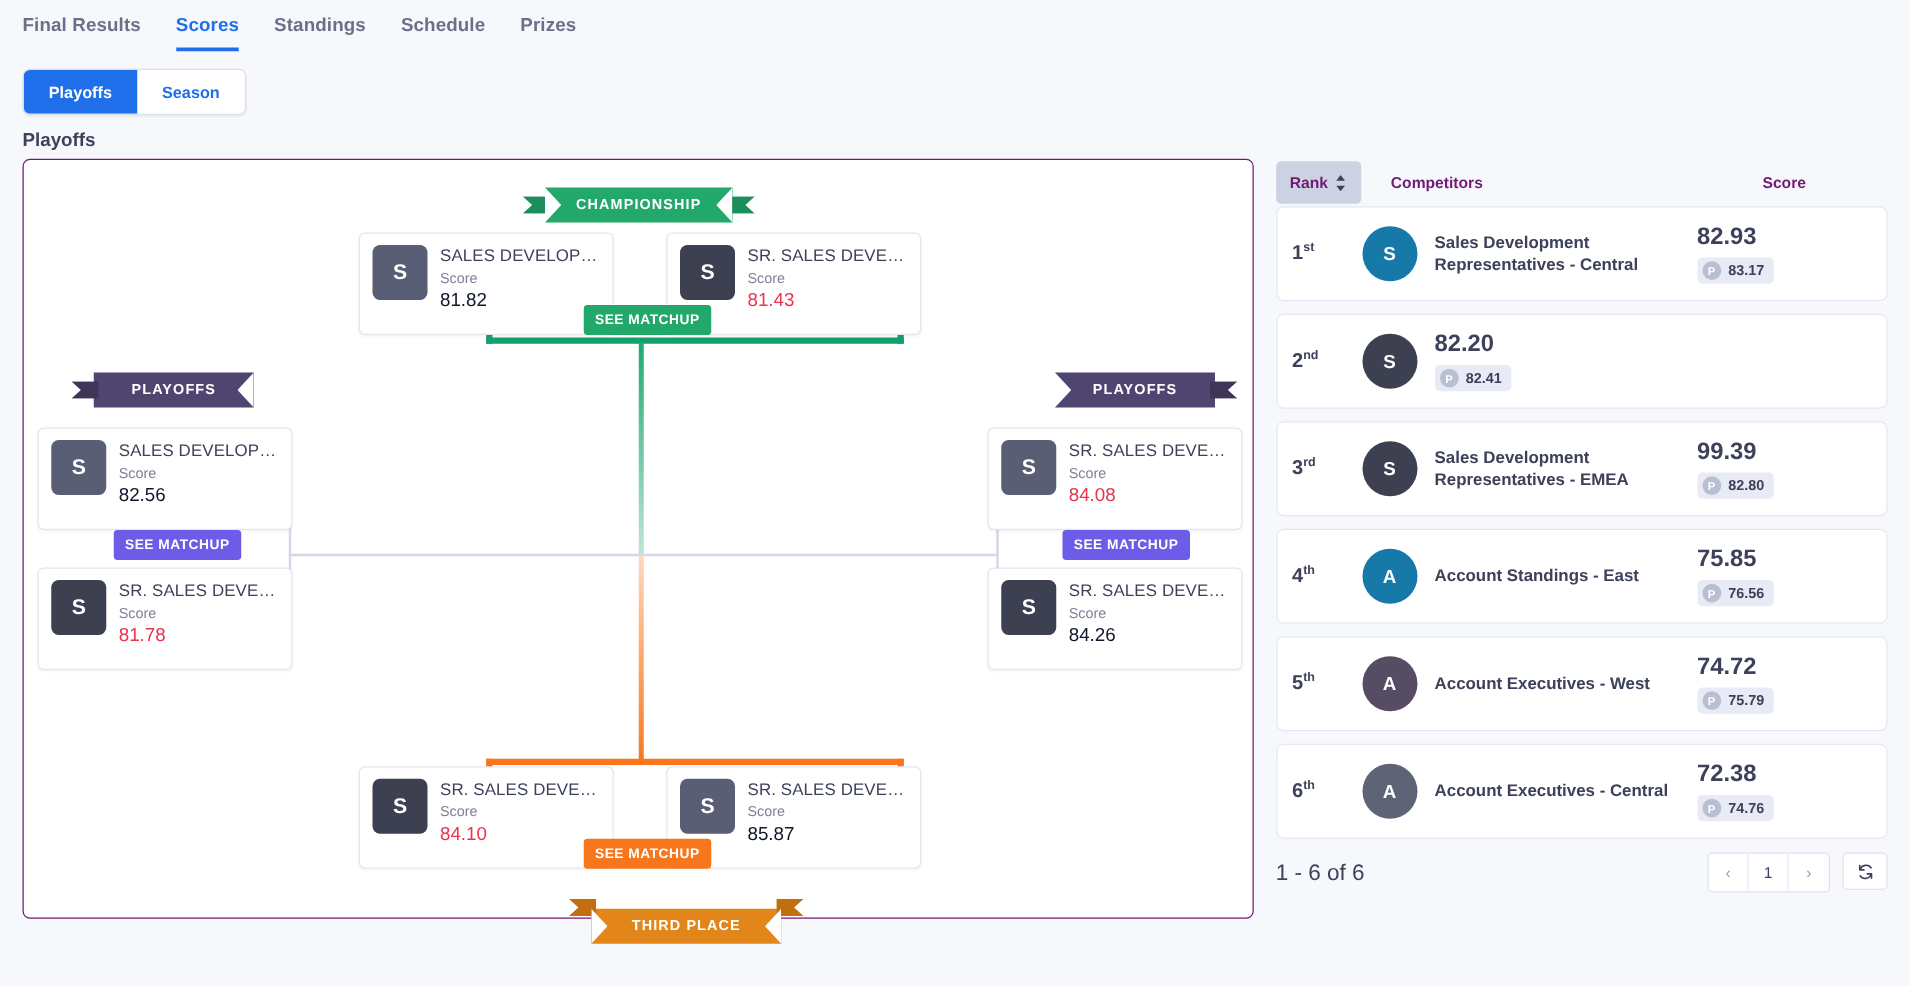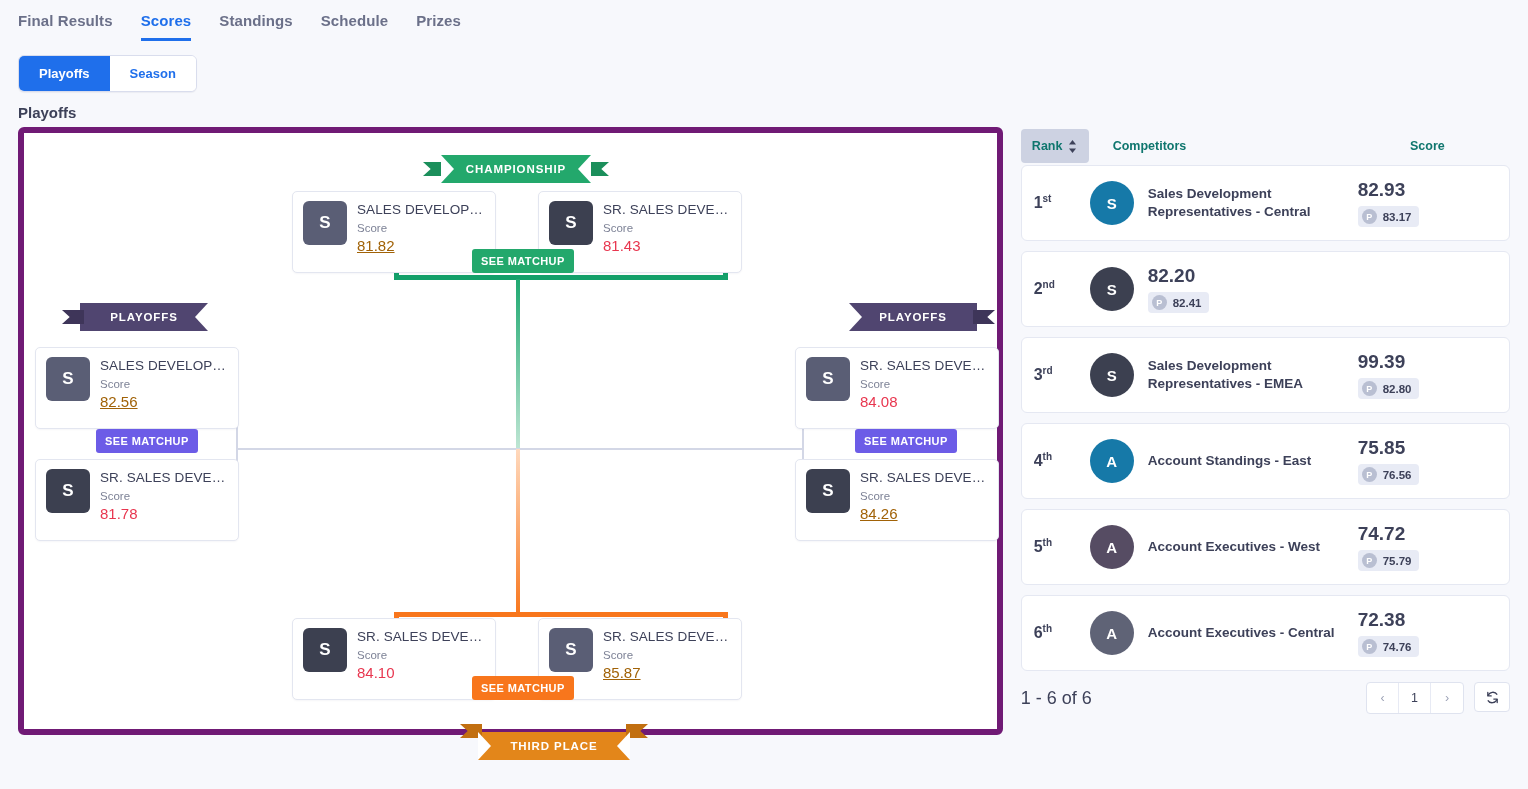--- a/index.html
+++ b/index.html
@@ -45,21 +45,21 @@
   
   .columns { display: flex; padding: 0 18px; gap: 18px; }
   .bracketcol { width: 986px; }
   .sidecol { width: 490px; position: relative; }
 
   
   .bracket {
     position: relative;
     height: 608px;
     background: #fff;
-    border: 6px solid #701a75;
+    border: 1px solid #701a75;
     border-radius: 6px;
   }
   .vline-green {
     position: absolute; width: 4px;
     background: linear-gradient(#1fa971, #bfe6d4);
   }
   .vline-orange {
     position: absolute; width: 4px;
     background: linear-gradient(#ffd9bd, #f8761c);
   }
@@ -99,21 +99,21 @@
     color: #fff; font-size: 17px; font-weight: bold; margin-right: 10px;
   }
   .ccard .meta { padding-top: 1px; min-width: 0; }
   .ccard .cname {
     font-size: 13.5px; color: #3d4159; white-space: nowrap;
     overflow: hidden; text-overflow: ellipsis; max-width: 150px;
     letter-spacing: .1px;
   }
   .ccard .clabel { font-size: 11.5px; color: #7d8296; margin-top: 5px; }
   .ccard .cscore { font-size: 15px; margin-top: 3px; font-weight: normal; }
-  .cscore.win  { color: #a16207; text-decoration: underline; }
+  .cscore.win  { color: #0f172a; }
   .cscore.loss { color: #e8364f; }
 
   .matchbtn {
     position: absolute; z-index: 7; border: none; cursor: pointer;
     color: #fff; font-size: 11px; font-weight: bold; letter-spacing: .4px;
     padding: 6px 9px; border-radius: 3px; font-family: inherit;
     white-space: nowrap;
   }
   .matchbtn.green  { background: #23a86c; }
   .matchbtn.purple { background: #6c5ce7; }
@@ -132,21 +132,21 @@
   }
   .searchbox svg { flex: 0 0 13px; margin-right: 6px; }
   .searchbox input {
     border: none; outline: none; width: 100%; font-size: 12.5px;
     color: #3d4159; font-family: inherit; background: transparent;
   }
   .searchbox input::placeholder { color: #9ba1b5; }
 
   .lbhead {
     display: flex; align-items: center; height: 38px;
-    font-size: 12.5px; font-weight: bold; color: #0f766e;
+    font-size: 12.5px; font-weight: bold; color: #701a75;
   }
   .lbhead .hrank {
     width: 68px; background: #cdd2e2; border-radius: 4px; height: 34px;
     display: flex; align-items: center; justify-content: center; gap: 6px;
     cursor: pointer;
   }
   .lbhead .hcomp { margin-left: 24px; flex: 1; }
   .lbhead .hscore { width: 100px; }
 
   .lbrow {

